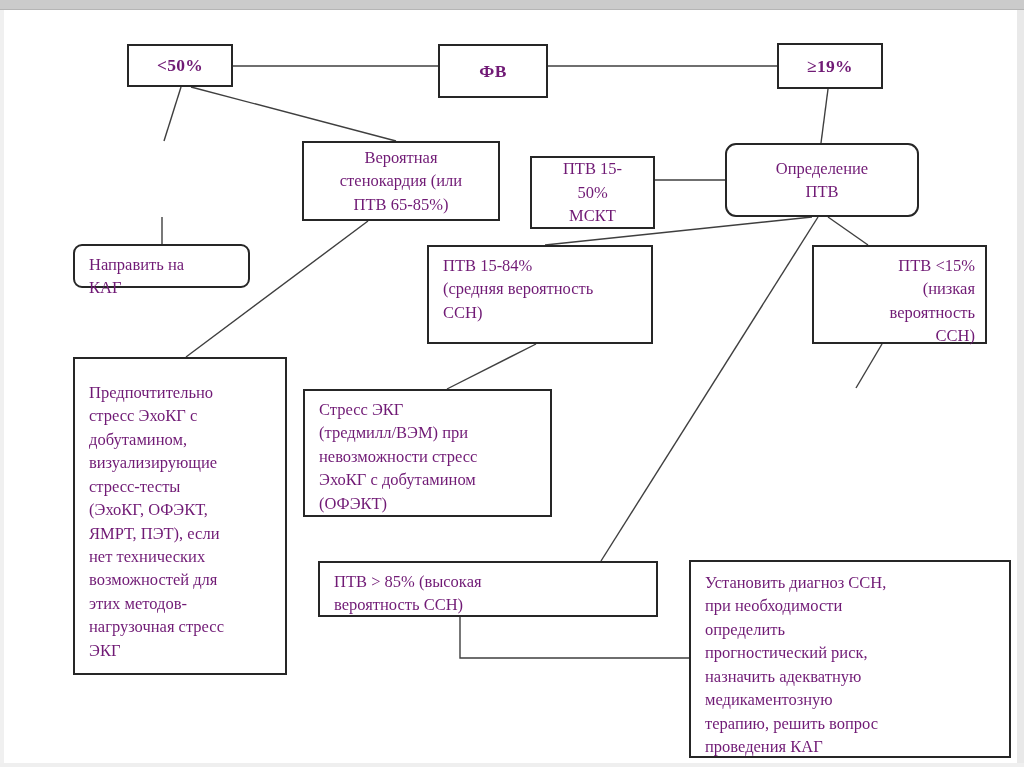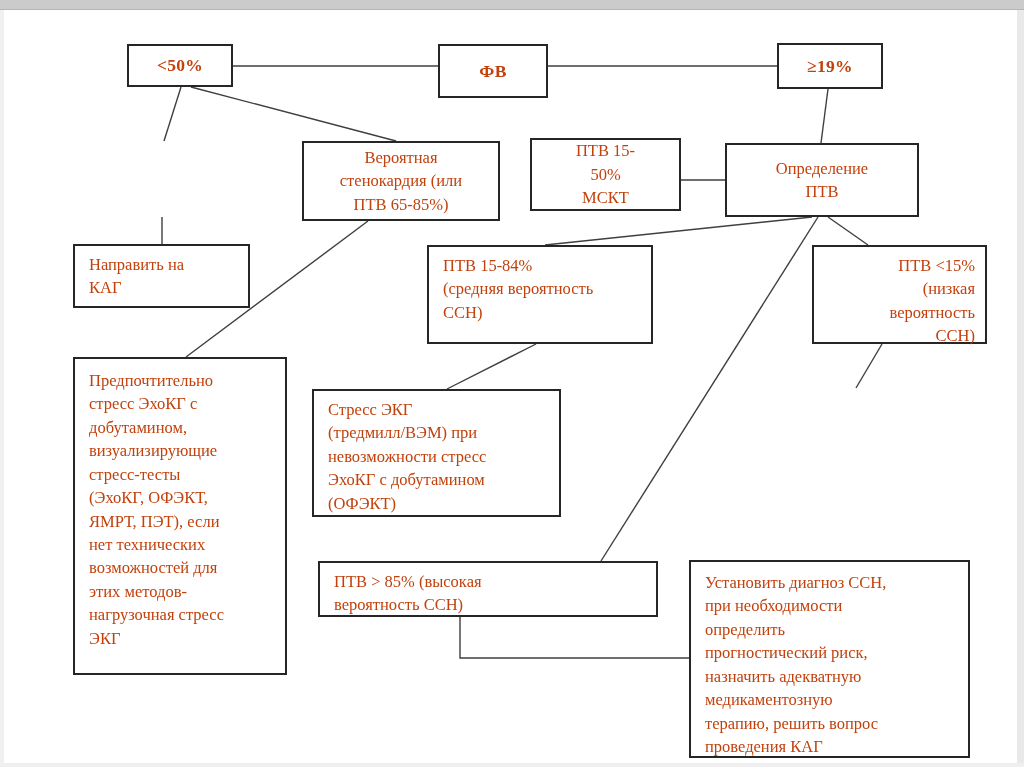--- a/index.html
+++ b/index.html
@@ -3,21 +3,21 @@
 <meta charset="utf-8">
 <style>
   * { margin: 0; padding: 0; box-sizing: border-box; }
   html, body { width: 1024px; height: 767px; overflow: hidden; background: #ffffff; }
   .stage {
     position: relative;
     width: 1024px;
     height: 767px;
     background: #ffffff;
     font-family: "Liberation Serif", "DejaVu Serif", serif;
-    color: #c2410c;
+    color: #701a75;
   }
   
   .edge-top    { position: absolute; left: 0; top: 0; width: 1024px; height: 10px; background: #cbcbcb; border-bottom: 1px solid #b5b5b5; }
   .edge-right  { position: absolute; right: 0; top: 10px; width: 7px; height: 757px; background: #e9e9e9; }
   .edge-left   { position: absolute; left: 0; top: 10px; width: 4px; height: 757px; background: #f0f0f0; }
   .edge-bottom { position: absolute; left: 0; bottom: 0; width: 1024px; height: 4px; background: #efefef; }
 
   svg.wires { position: absolute; left: 0; top: 0; width: 1024px; height: 767px; }
   svg.wires line, svg.wires polyline {
     stroke: #3f3f3f;
@@ -80,63 +80,63 @@
 
   <div class="node center head" style="left:438px; top:44px;  width:110px; height:54px;">ФВ</div>
 
   <div class="node center head" style="left:777px; top:43px;  width:106px; height:46px;">≥19%</div>
 
 
   <div class="node center" style="left:302px; top:141px; width:198px; height:80px;">Вероятная
 стенокардия (или
 ПТВ 65-85%)</div>
 
-  <div class="node center" style="left:530px; top:138px; width:151px; height:73px;">ПТВ 15-
+  <div class="node center" style="left:530px; top:156px; width:125px; height:73px;">ПТВ 15-
 50%
 МСКТ</div>
 
-  <div class="node center" style="left:725px; top:143px; width:194px; height:74px;">Определение
+  <div class="node center" style="left:725px; top:143px; width:194px; height:74px;border-radius:11px;">Определение
 ПТВ</div>
 
-  <div class="node left" style="left:73px;  top:244px; width:177px; height:64px;">Направить на
+  <div class="node left" style="left:73px;  top:244px; width:177px; height:44px;border-radius:9px;">Направить на
 КАГ</div>
 
   <div class="node left" style="left:427px; top:245px; width:226px; height:99px;">ПТВ 15-84%
 (средняя вероятность
 ССН)</div>
 
   <div class="node left" style="left:812px; top:245px; width:175px; height:99px;text-align:right;">ПТВ &lt;15%
 (низкая
 вероятность
 ССН)</div>
 
-  <div class="node left" style="left:73px;  top:357px; width:214px; height:318px; padding-top:10px;">Предпочтительно
+  <div class="node left" style="left:73px;  top:357px; width:214px; height:318px; padding-top:22px;">Предпочтительно
 стресс ЭхоКГ с
 добутамином,
 визуализирующие
 стресс-тесты
 (ЭхоКГ, ОФЭКТ,
 ЯМРТ, ПЭТ), если
 нет технических
 возможностей для
 этих методов-
 нагрузочная стресс
 ЭКГ</div>
 
-  <div class="node left" style="left:312px; top:389px; width:249px; height:128px;">Стресс ЭКГ
+  <div class="node left" style="left:303px; top:389px; width:249px; height:128px;">Стресс ЭКГ
 (тредмилл/ВЭМ) при
 невозможности стресс
 ЭхоКГ с добутамином
 (ОФЭКТ)</div>
 
 
   <div class="node left" style="left:318px; top:561px; width:340px; height:56px;">ПТВ &gt; 85% (высокая
 вероятность ССН)</div>
 
-  <div class="node left" style="left:689px; top:560px; width:281px; height:198px; padding-top:9px;">Установить диагноз ССН,
+  <div class="node left" style="left:689px; top:560px; width:322px; height:198px; padding-top:9px;">Установить диагноз ССН,
 при необходимости
 определить
 прогностический риск,
 назначить адекватную
 медикаментозную
 терапию, решить вопрос
 проведения КАГ</div>
 
 </div>
 

